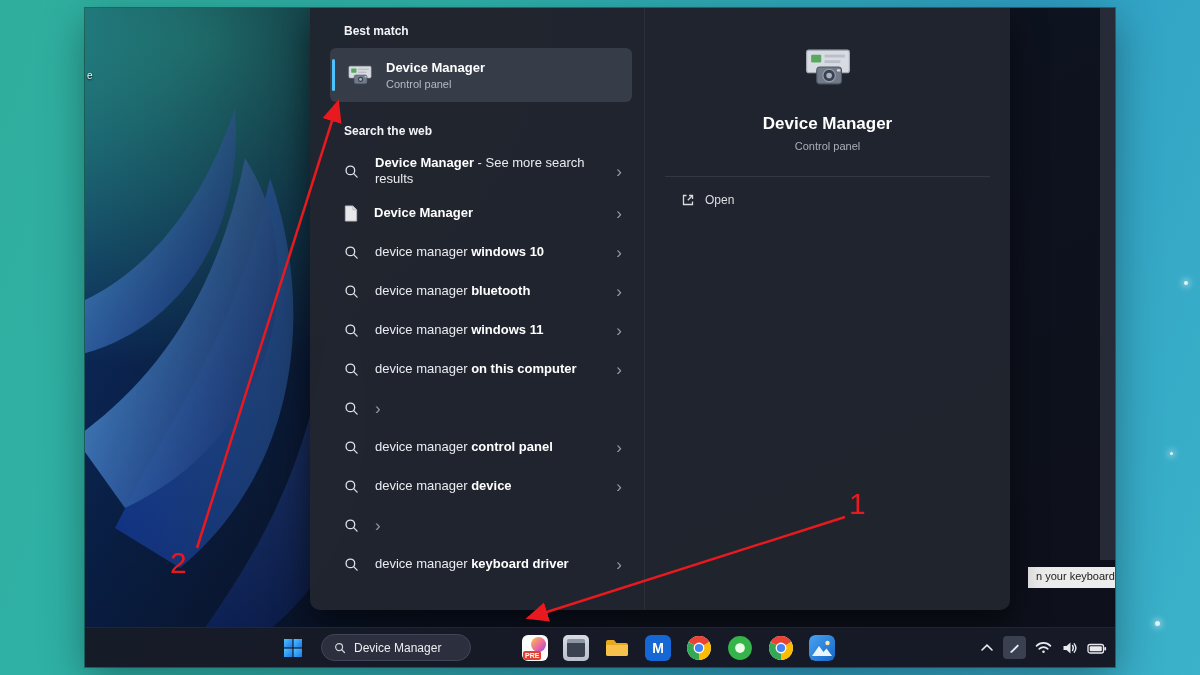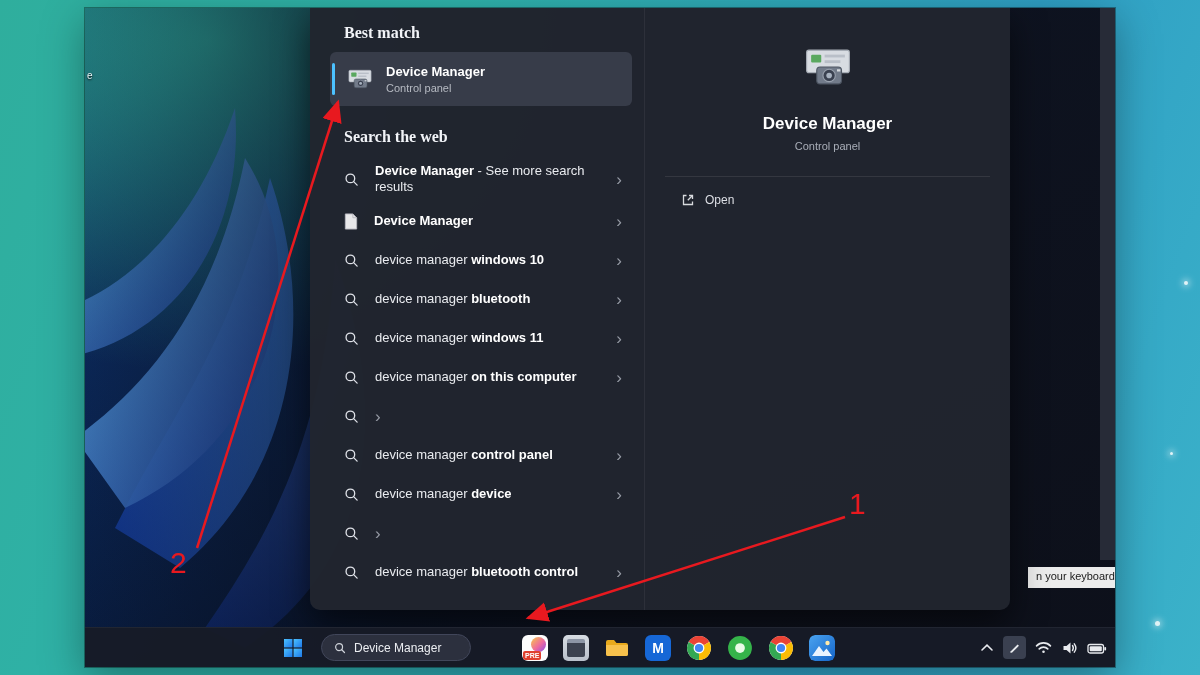--- a/index.html
+++ b/index.html
@@ -16,21 +16,21 @@
          background:linear-gradient(90deg, rgba(6,10,20,.15) 0%, rgba(10,14,24,.7) 30%, rgba(14,17,27,.92) 58%, rgba(14,17,27,.92) 100%); }
   .edge-frag { position:absolute; left:2px; top:62px; font-size:10px; color:#eaf4f6; text-shadow:0 1px 2px #000; }
   .bg-window-edge { position:absolute; right:0; top:0; width:15px; height:552px; background:#272b37; }
   .tooltip-frag { position:absolute; left:943px; top:559px; height:21px; padding:3px 8px; background:#ececec;
                   color:#1b1b1b; font-size:11px; white-space:nowrap; }
 
   
   .panel { position:absolute; left:225px; top:0; width:700px; height:602px; display:flex;
            background:rgba(33,37,46,.97); border-radius:0 0 10px 10px; box-shadow:0 14px 34px rgba(0,0,0,.55); }
   .panel-list { width:335px; padding:8px 8px 0 20px; border-right:1px solid rgba(255,255,255,.06); }
-  .section-header { font-size:16px; font-weight:700; color:#f2f4f8; margin:8px 0 10px 14px;font-family:Liberation Serif, serif; }
+  .section-header { font-size:12px; font-weight:700; color:#f2f4f8; margin:8px 0 10px 14px; }
   .web-header { margin-top:22px; }
   .best-item { position:relative; display:flex; align-items:center; gap:12px; height:54px;
                background:#373c49; border-radius:6px; padding:0 10px 0 16px; margin-right:4px; }
   .accent-bar { position:absolute; left:2px; top:11px; width:3px; height:32px; border-radius:2px; background:#4cc2ff; }
   .best-title { font-size:13px; font-weight:600; color:#fff; }
   .best-sub { font-size:11px; color:#b6bac2; margin-top:3px; }
   .row { display:flex; align-items:center; gap:16px; height:39px; padding:0 10px 0 14px; margin-right:4px;
          border-radius:6px; font-size:13px; color:#e9ebef; }
   .row.tall { height:46px; }
   .row-text { flex:1; line-height:1.25; }
@@ -234,21 +234,21 @@
               <line x1="10.3" y1="10.3" x2="14" y2="14"></line>
             </svg>
           <span class="chev">›</span>
         </div>
 
         <div class="row">
           <svg class="mag" viewBox="0 0 16 16">
               <circle cx="6.8" cy="6.8" r="4.6"></circle>
               <line x1="10.3" y1="10.3" x2="14" y2="14"></line>
             </svg>
-          <span class="row-text"><span>device manager </span><b>bluetooth control</b><span></span></span>
+          <span class="row-text"><span>device manager </span><b>keyboard driver</b><span></span></span>
           <span class="chev">›</span>
         </div>
       </div>
 
       <div class="panel-detail">
         <svg width="54" height="54" viewBox="0 0 48 48">
           <rect x="5" y="9" width="38" height="20" rx="2" fill="#d8dce2" stroke="#a7adb6"></rect>
           <rect x="9" y="13" width="9" height="7" rx="1" fill="#5aa85f"></rect>
           <rect x="21" y="13" width="18" height="2.5" fill="#b9bfc8"></rect>
           <rect x="21" y="18" width="14" height="2.5" fill="#b9bfc8"></rect>

